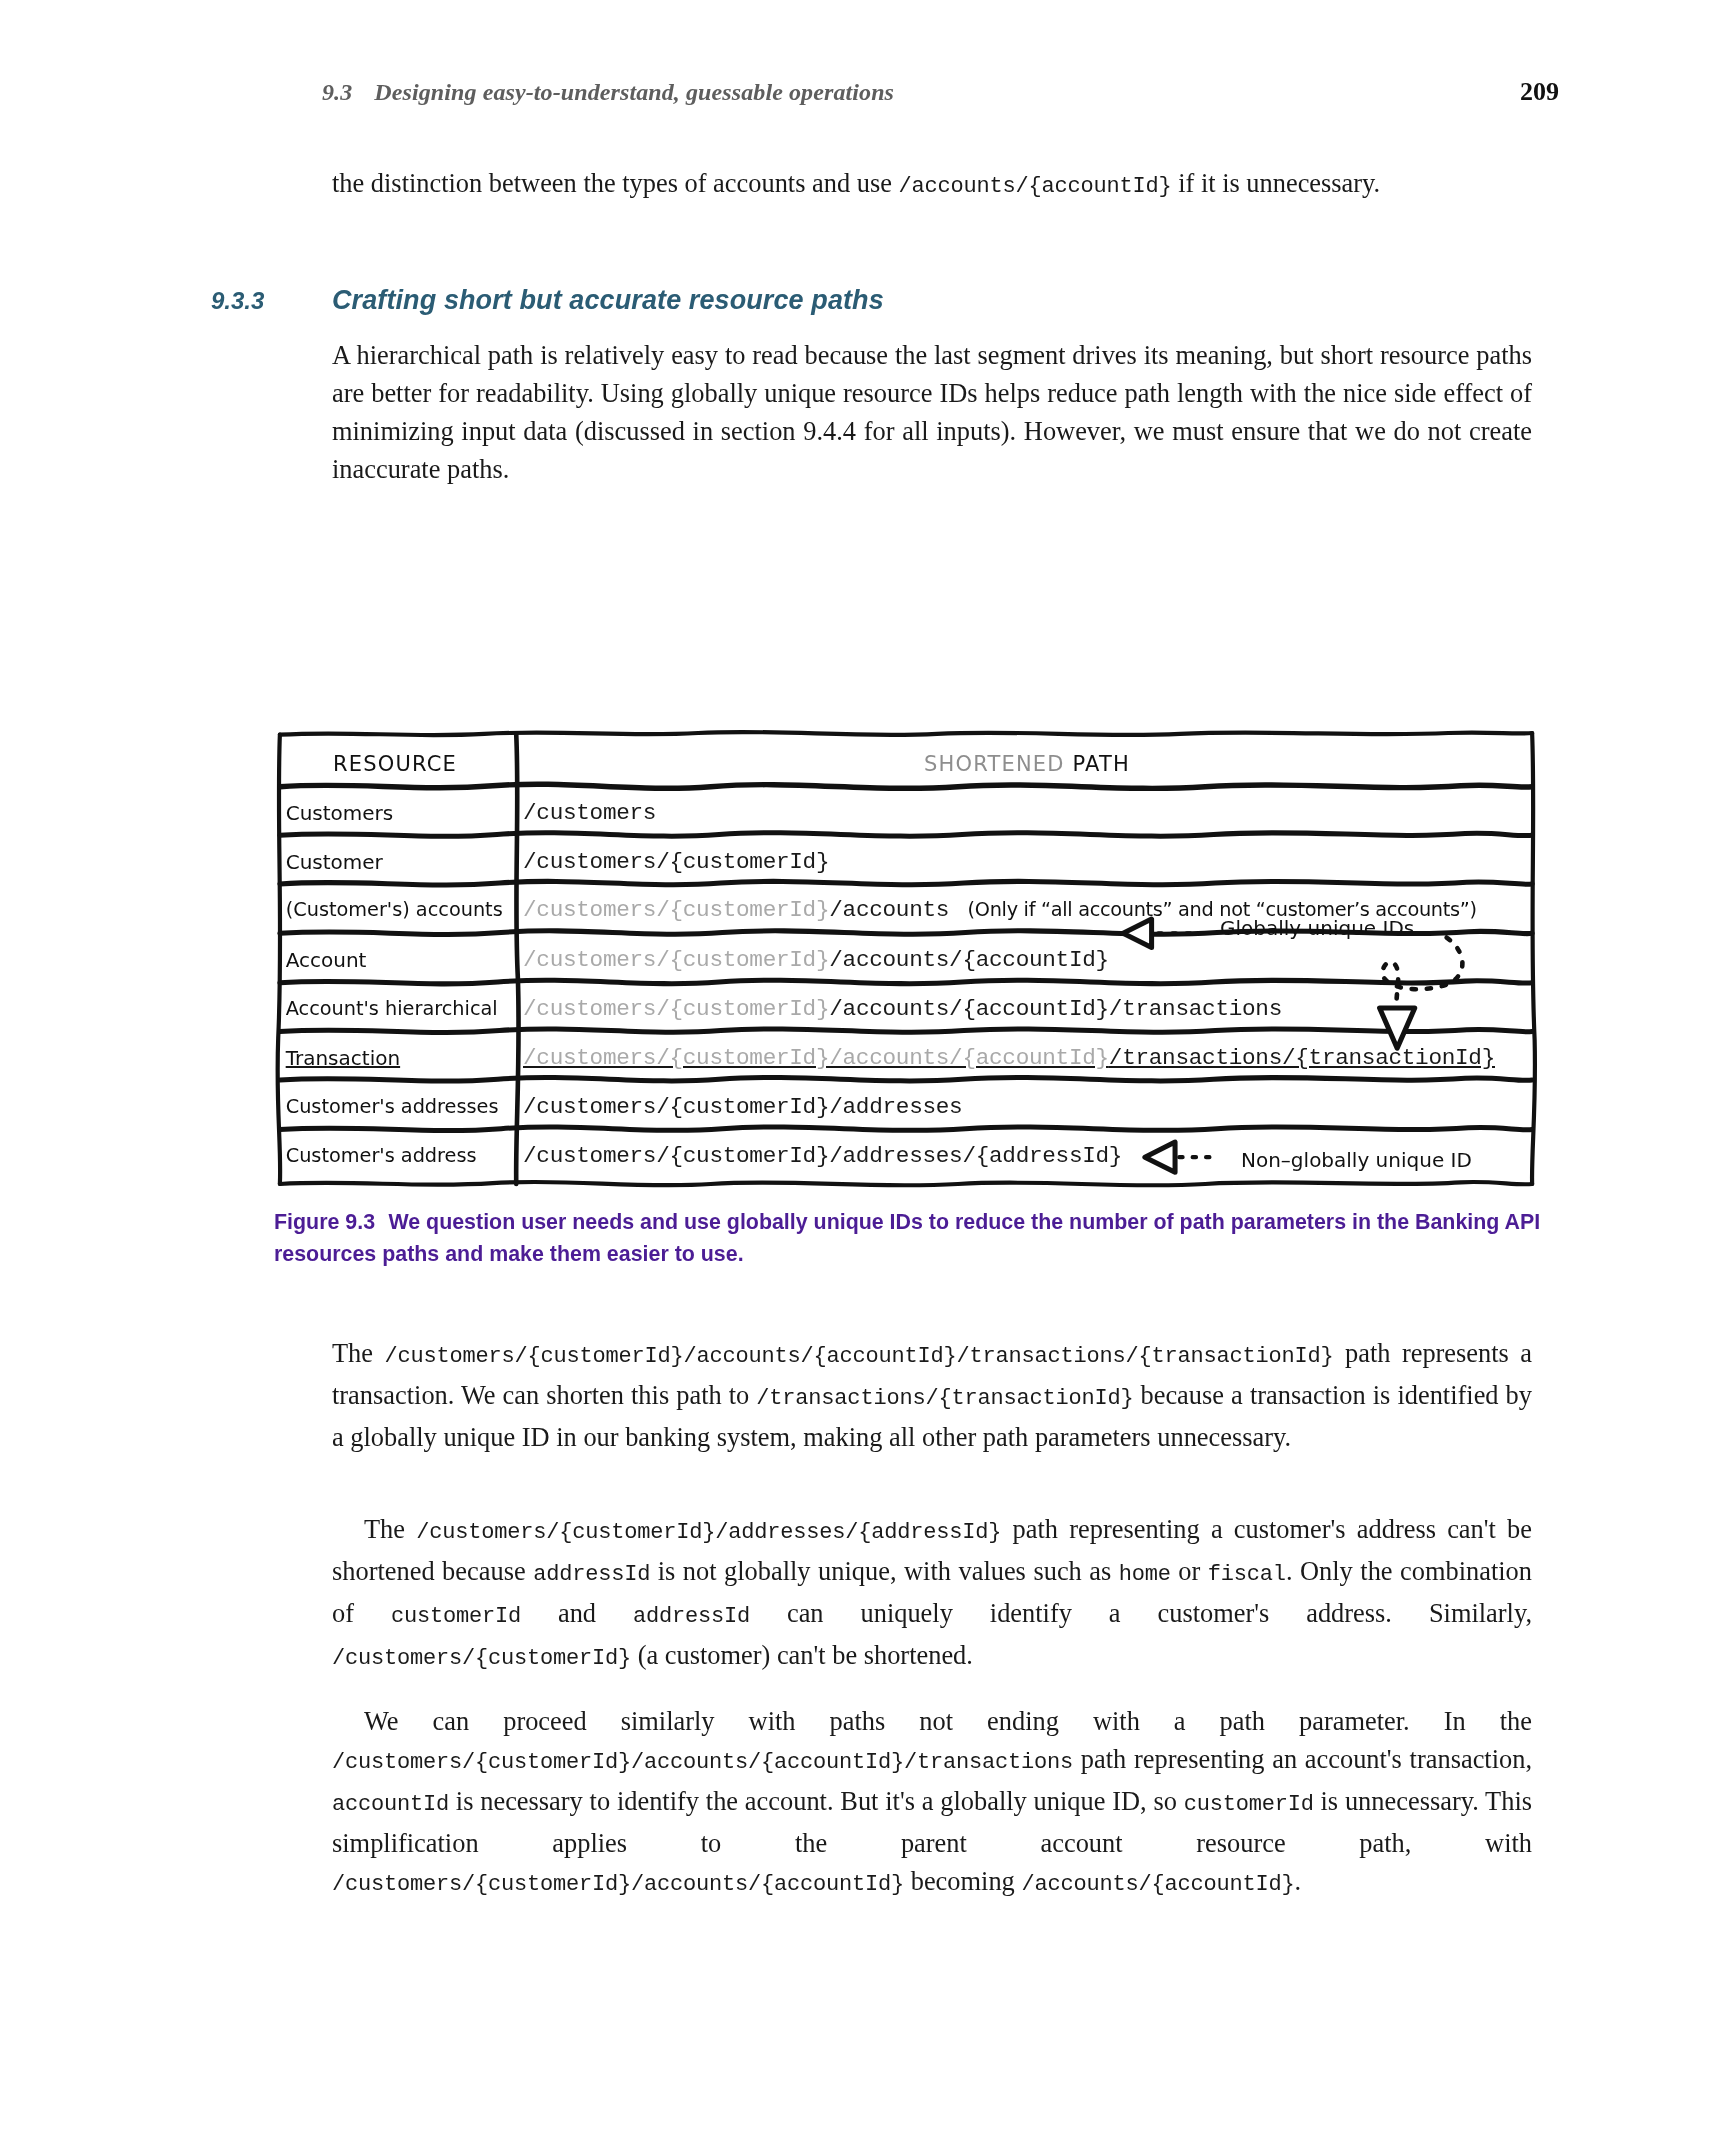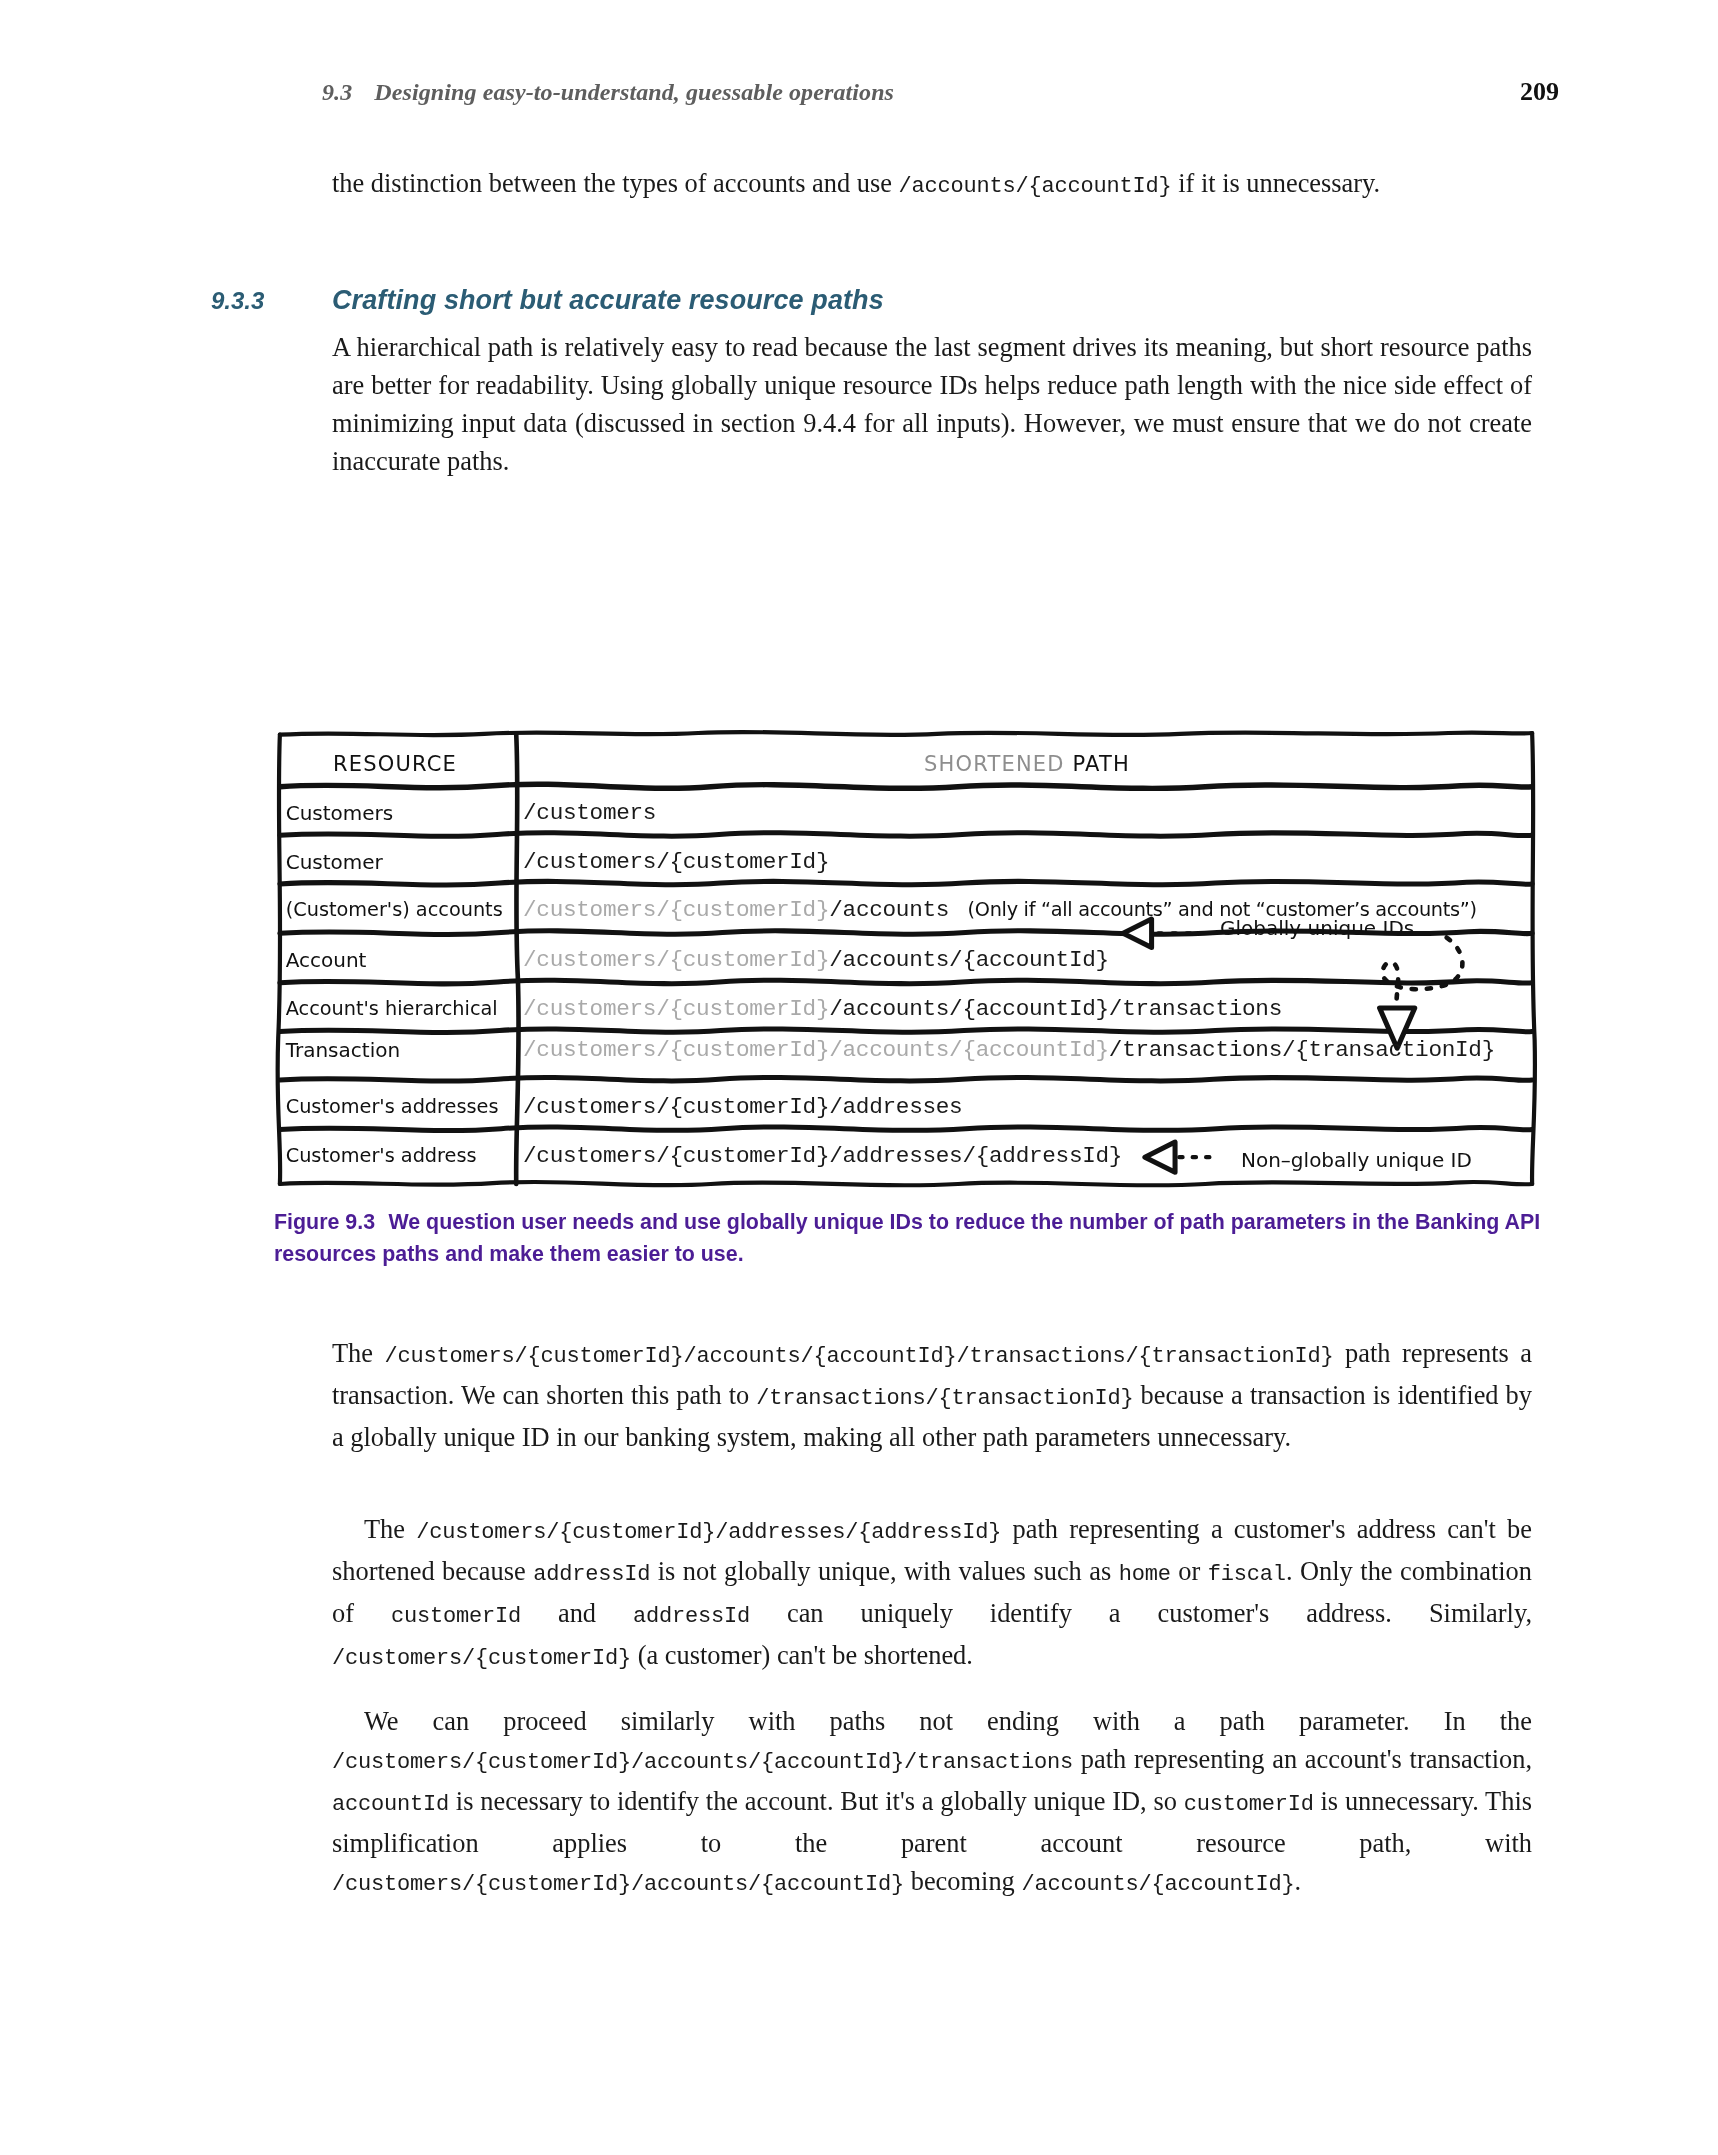--- a/index.html
+++ b/index.html
@@ -201,21 +201,21 @@
 
   <div class="col" style="top:164px;">
     <p class="body"><span>the distinction between the types of accounts and use </span><code class="mono">/accounts/{accountId}</code><span> if it is unnecessary.</span></p>
   </div>
 
   <div class="sec-head" style="top:285px;">
     <span class="sec-num">9.3.3</span>
     <span class="sec-title">Crafting short but accurate resource paths</span>
   </div>
 
-  <div class="col" style="top:328px;">
+  <div class="col" style="top:336px;">
     <p class="body">A hierarchical path is relatively easy to read because the last segment drives its meaning, but short resource paths are better for readability. Using globally unique resource IDs helps reduce path length with the nice side effect of minimizing input data (discussed in section 9.4.4 for all inputs). However, we must ensure that we do not create inaccurate paths.</p>
   </div>
 
 
   <div class="figure">
 
     <svg class="fig-svg" width="1264" height="461" viewBox="0 0 1506 550">
       <g fill="none" stroke="#111" stroke-width="5" stroke-linecap="round" stroke-linejoin="round">
 
         <path d="M6,8 C2,110 10,240 4,370 C1,450 8,500 6,544"></path>
@@ -281,21 +281,21 @@
       <div class="frow" style="top:209px; height:45px;">
         <div class="fcell-res">Account</div>
         <div class="fcell-path"><span class="dim">/customers/{customerId}</span><span>/accounts/{accountId}</span></div>
       </div>
 
       <div class="frow" style="top:258px; height:45px;">
         <div class="fcell-res" style="font-size:19.3px;">Account's hierarchical</div>
         <div class="fcell-path"><span class="dim">/customers/{customerId}</span><span>/accounts/{accountId}/transactions</span></div>
       </div>
 
-      <div class="frow" style="top:299px; height:45px;">
+      <div class="frow" style="top:307px; height:45px;text-decoration:underline;">
         <div class="fcell-res">Transaction</div>
         <div class="fcell-path"><span class="dim">/customers/{customerId}/accounts/{accountId}</span><span>/transactions/{transactionId}</span></div>
       </div>
 
       <div class="frow" style="top:356px; height:45px;">
         <div class="fcell-res" style="font-size:19.3px;">Customer's addresses</div>
         <div class="fcell-path"><span class="dim"></span><span>/customers/{customerId}/addresses</span></div>
       </div>
 
       <div class="frow" style="top:405px; height:45px;">

